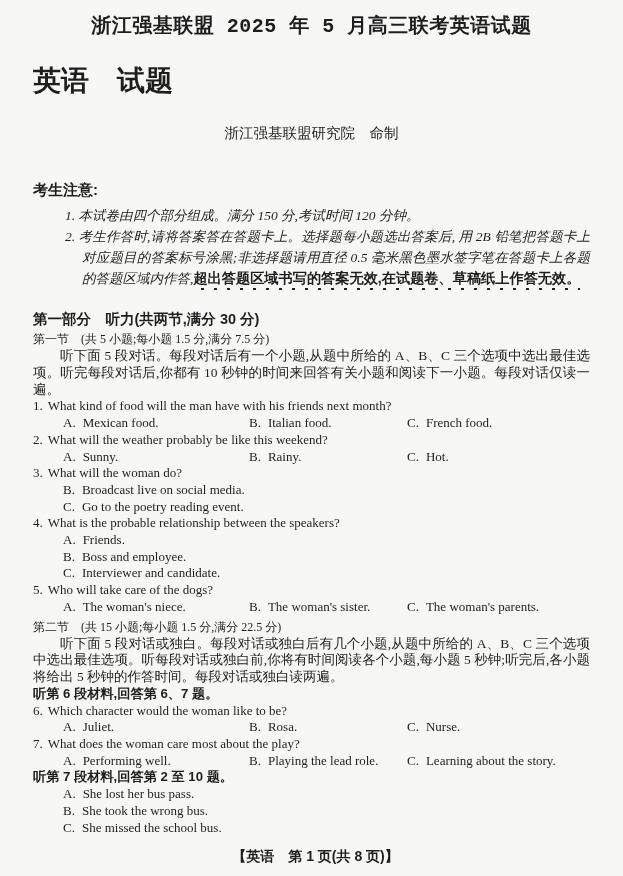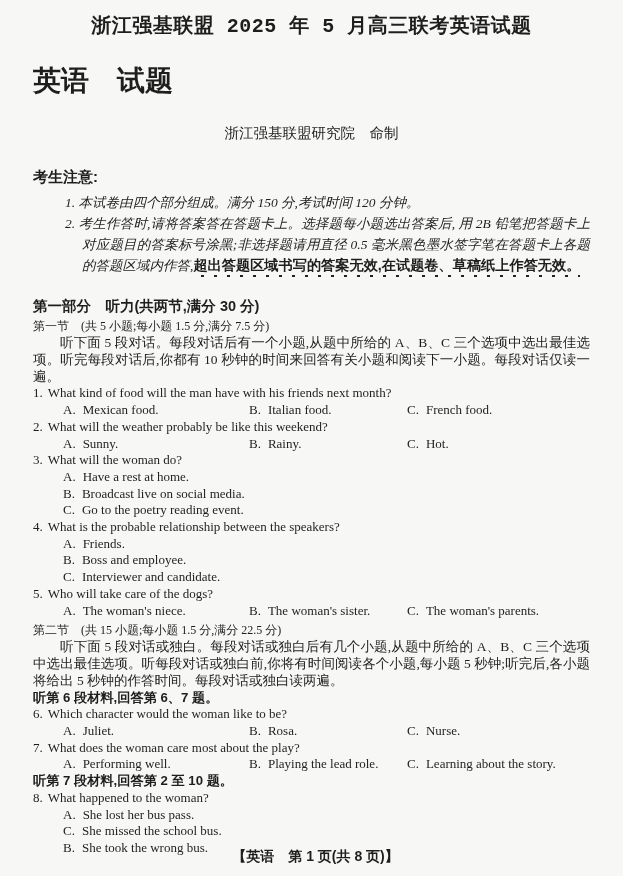--- a/index.html
+++ b/index.html
@@ -12,21 +12,21 @@
     -webkit-font-smoothing:antialiased;
   }
   .page{padding:6px 33px 0 33px;}
 
   
   .exam-title{text-align:center;font-size:20px;font-weight:bold;margin:6px 0 0 0;letter-spacing:.5px;font-family:Liberation Mono, monospace;}
   .paper-title{text-align:left;font-size:28px;font-weight:bold;margin-top:23px;}
   .issuer{text-align:center;font-size:14.5px;font-weight:normal;margin-top:24px;font-family:"Liberation Sans","DejaVu Sans",sans-serif;}
 
   
-  .notice{margin-top:25px;}
+  .notice{margin-top:38px;}
   .notice-heading{font-family:"Liberation Sans","DejaVu Sans",sans-serif;font-weight:bold;font-size:15px;}
   .notice-list{list-style:none;margin:5px 0 0 0;padding:0 0 0 49px;font-style:italic;font-size:13.5px;line-height:21px;}
   .notice-item{text-indent:-17px;text-align:justify;}
   .emph{
     font-style:normal;font-family:"Liberation Sans","DejaVu Sans",sans-serif;
     font-weight:bold;font-size:14.2px;
     padding-bottom:5px;
     background-image:radial-gradient(circle,#222 1.3px,rgba(0,0,0,0) 1.5px);
     background-size:13px 4px;background-repeat:repeat-x;background-position:3px 100%;
   }
@@ -84,21 +84,20 @@
 
   <div class="q">
     <div class="q-line"><span class="q-num">2.</span><span>What will the weather probably be like this weekend?</span></div>
     <div class="opts-row">
       <span class="opt-col c1"><span class="opt-label">A.</span><span>Sunny.</span></span><span class="opt-col c2"><span class="opt-label">B.</span><span>Rainy.</span></span><span class="opt-col"><span class="opt-label">C.</span><span>Hot.</span></span>
     </div>
   </div>
 
   <div class="q">
     <div class="q-line"><span class="q-num">3.</span><span>What will the woman do?</span></div>
-    <div class="opt-stacked"><span class="opt-label">A.</span><span>Have a rest at home.</span></div>
     <div class="opt-stacked"><span class="opt-label">B.</span><span>Broadcast live on social media.</span></div>
     <div class="opt-stacked"><span class="opt-label">C.</span><span>Go to the poetry reading event.</span></div>
   </div>
 
   <div class="q">
     <div class="q-line"><span class="q-num">4.</span><span>What is the probable relationship between the speakers?</span></div>
     <div class="opt-stacked"><span class="opt-label">A.</span><span>Friends.</span></div>
     <div class="opt-stacked"><span class="opt-label">B.</span><span>Boss and employee.</span></div>
     <div class="opt-stacked"><span class="opt-label">C.</span><span>Interviewer and candidate.</span></div>
   </div>
@@ -124,21 +123,20 @@
   <div class="q">
     <div class="q-line"><span class="q-num">7.</span><span>What does the woman care most about the play?</span></div>
     <div class="opts-row">
       <span class="opt-col c1"><span class="opt-label">A.</span><span>Performing well.</span></span><span class="opt-col c2"><span class="opt-label">B.</span><span>Playing the lead role.</span></span><span class="opt-col"><span class="opt-label">C.</span><span>Learning about the story.</span></span>
     </div>
   </div>
 
   <div class="material-note">听第 7 段材料,回答第 2 至 10 题。</div>
 
   <div class="q">
-    <div class="q-line"><span class="q-num">8.</span><span>What happened to the woman?</span></div>
     <div class="opt-stacked"><span class="opt-label">A.</span><span>She lost her bus pass.</span></div>
+    <div class="opt-stacked"><span class="opt-label">B.</span><span>She took the wrong bus.</span></div>
     <div class="opt-stacked"><span class="opt-label">C.</span><span>She missed the school bus.</span></div>
-    <div class="opt-stacked"><span class="opt-label">B.</span><span>She took the wrong bus.</span></div>
   </div>
 
 </div>
 
 <div class="footer">【英语　第 1 页(共 8 页)】</div>
 
 </body></html>

